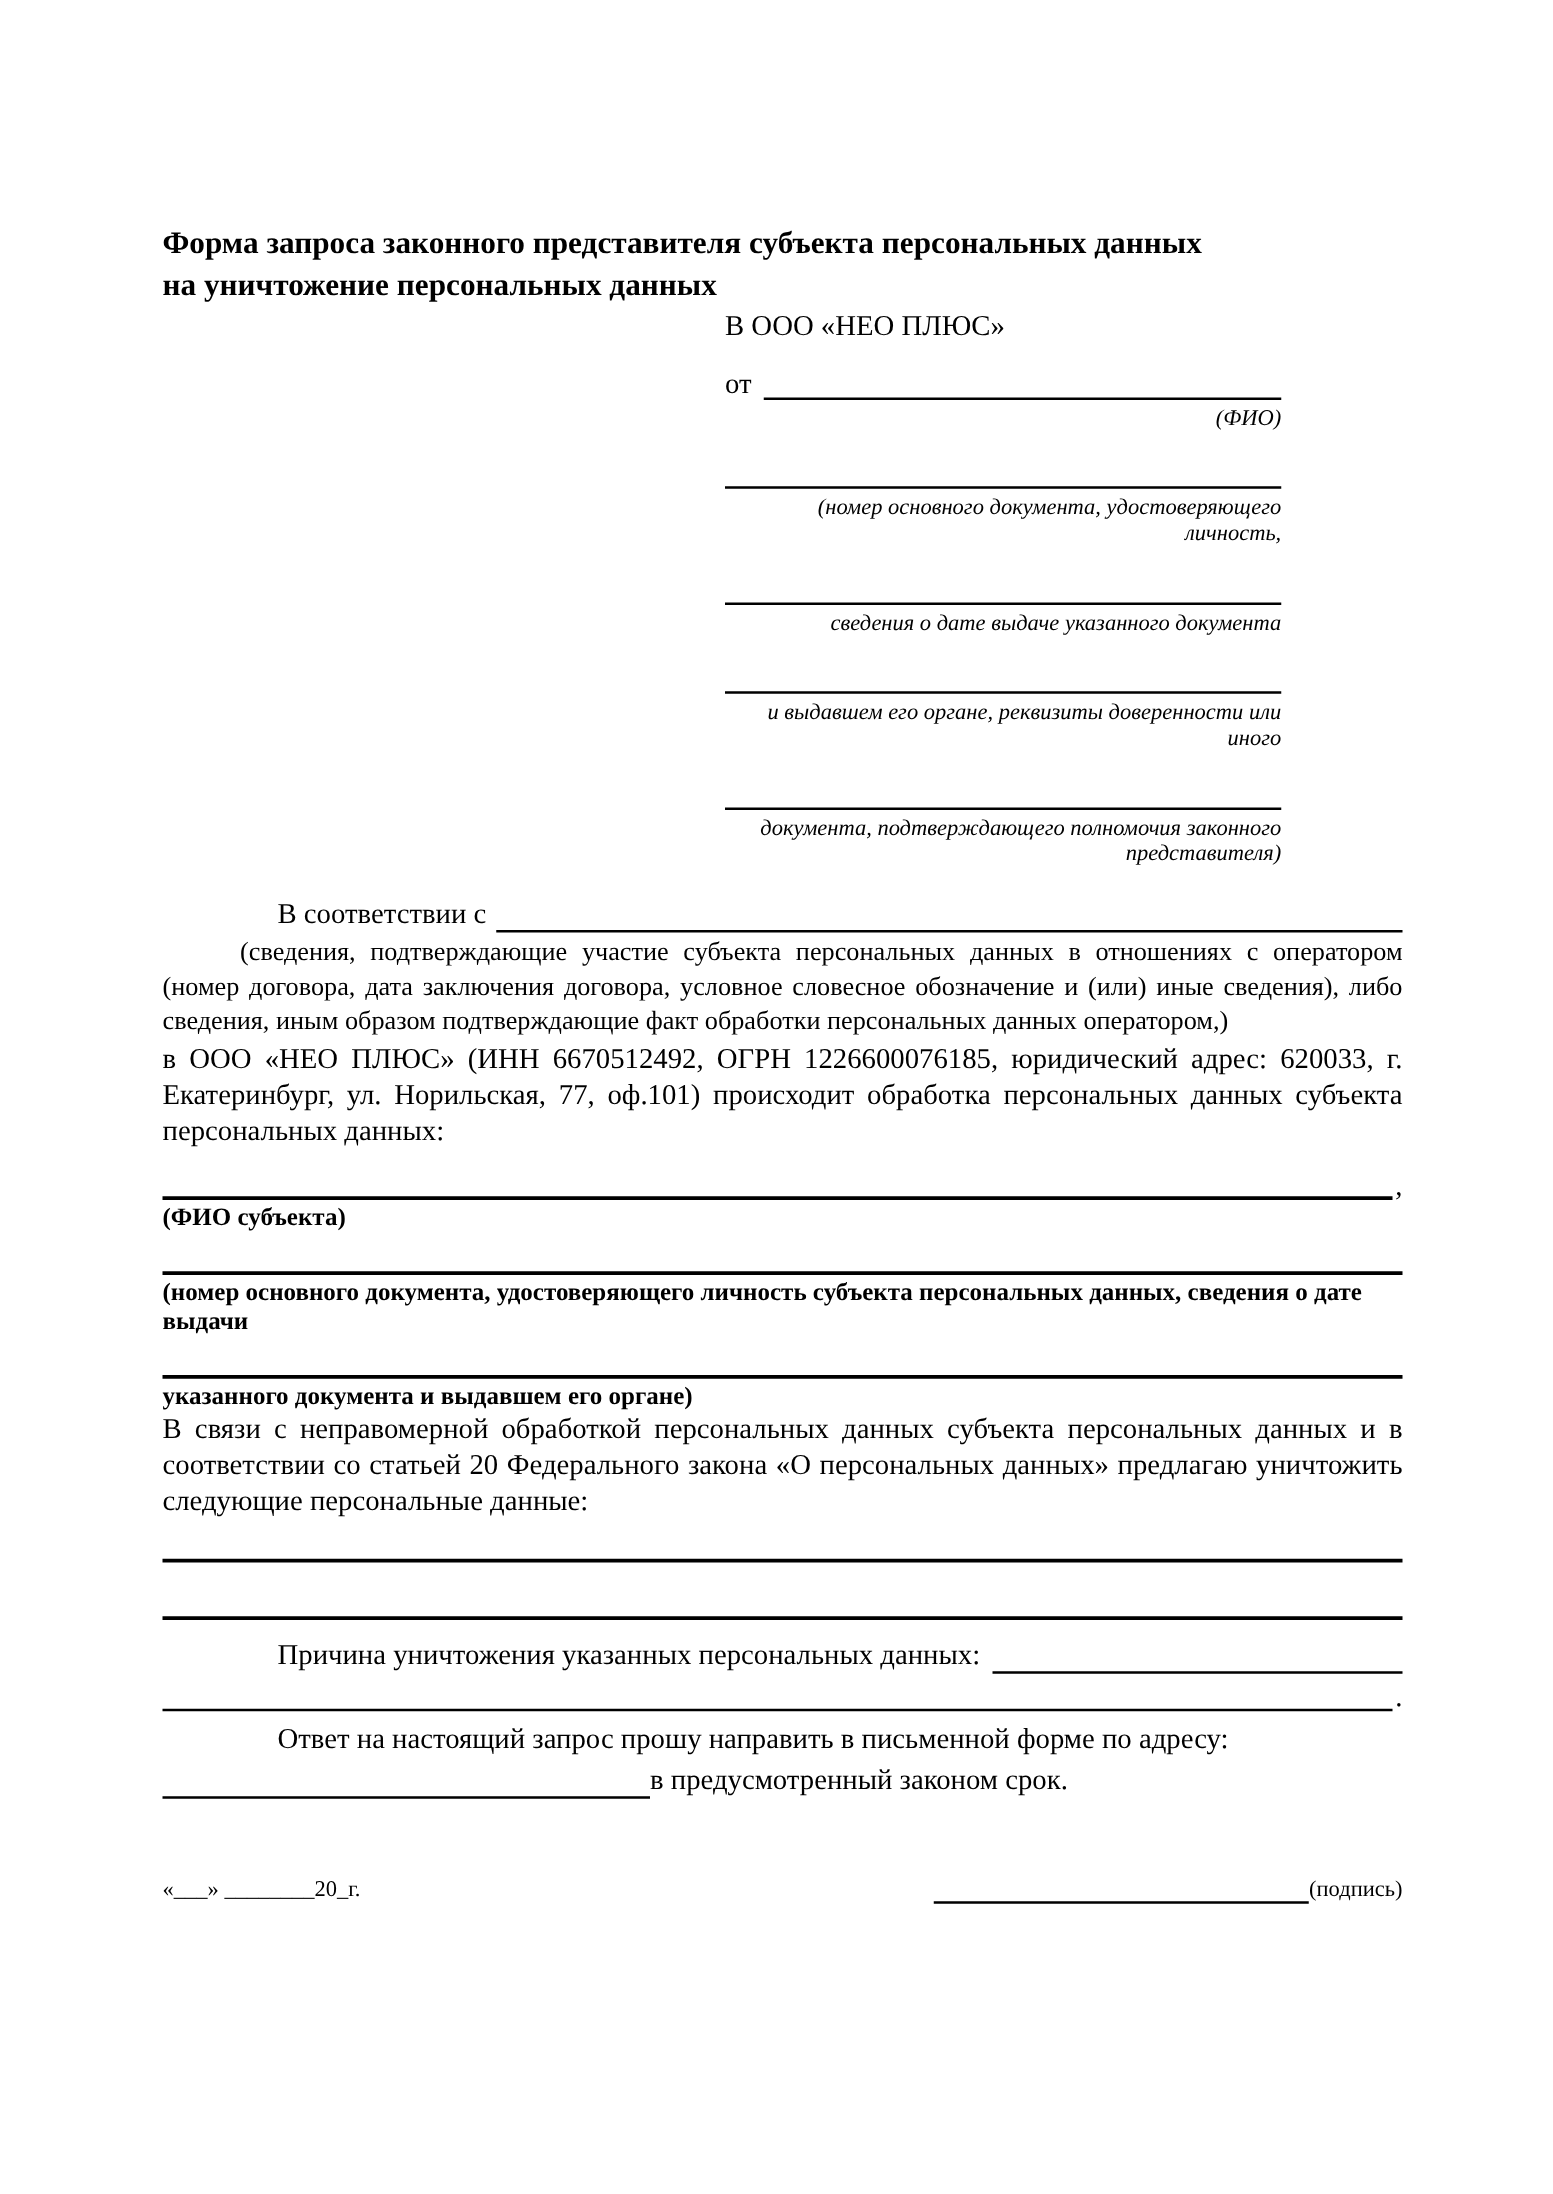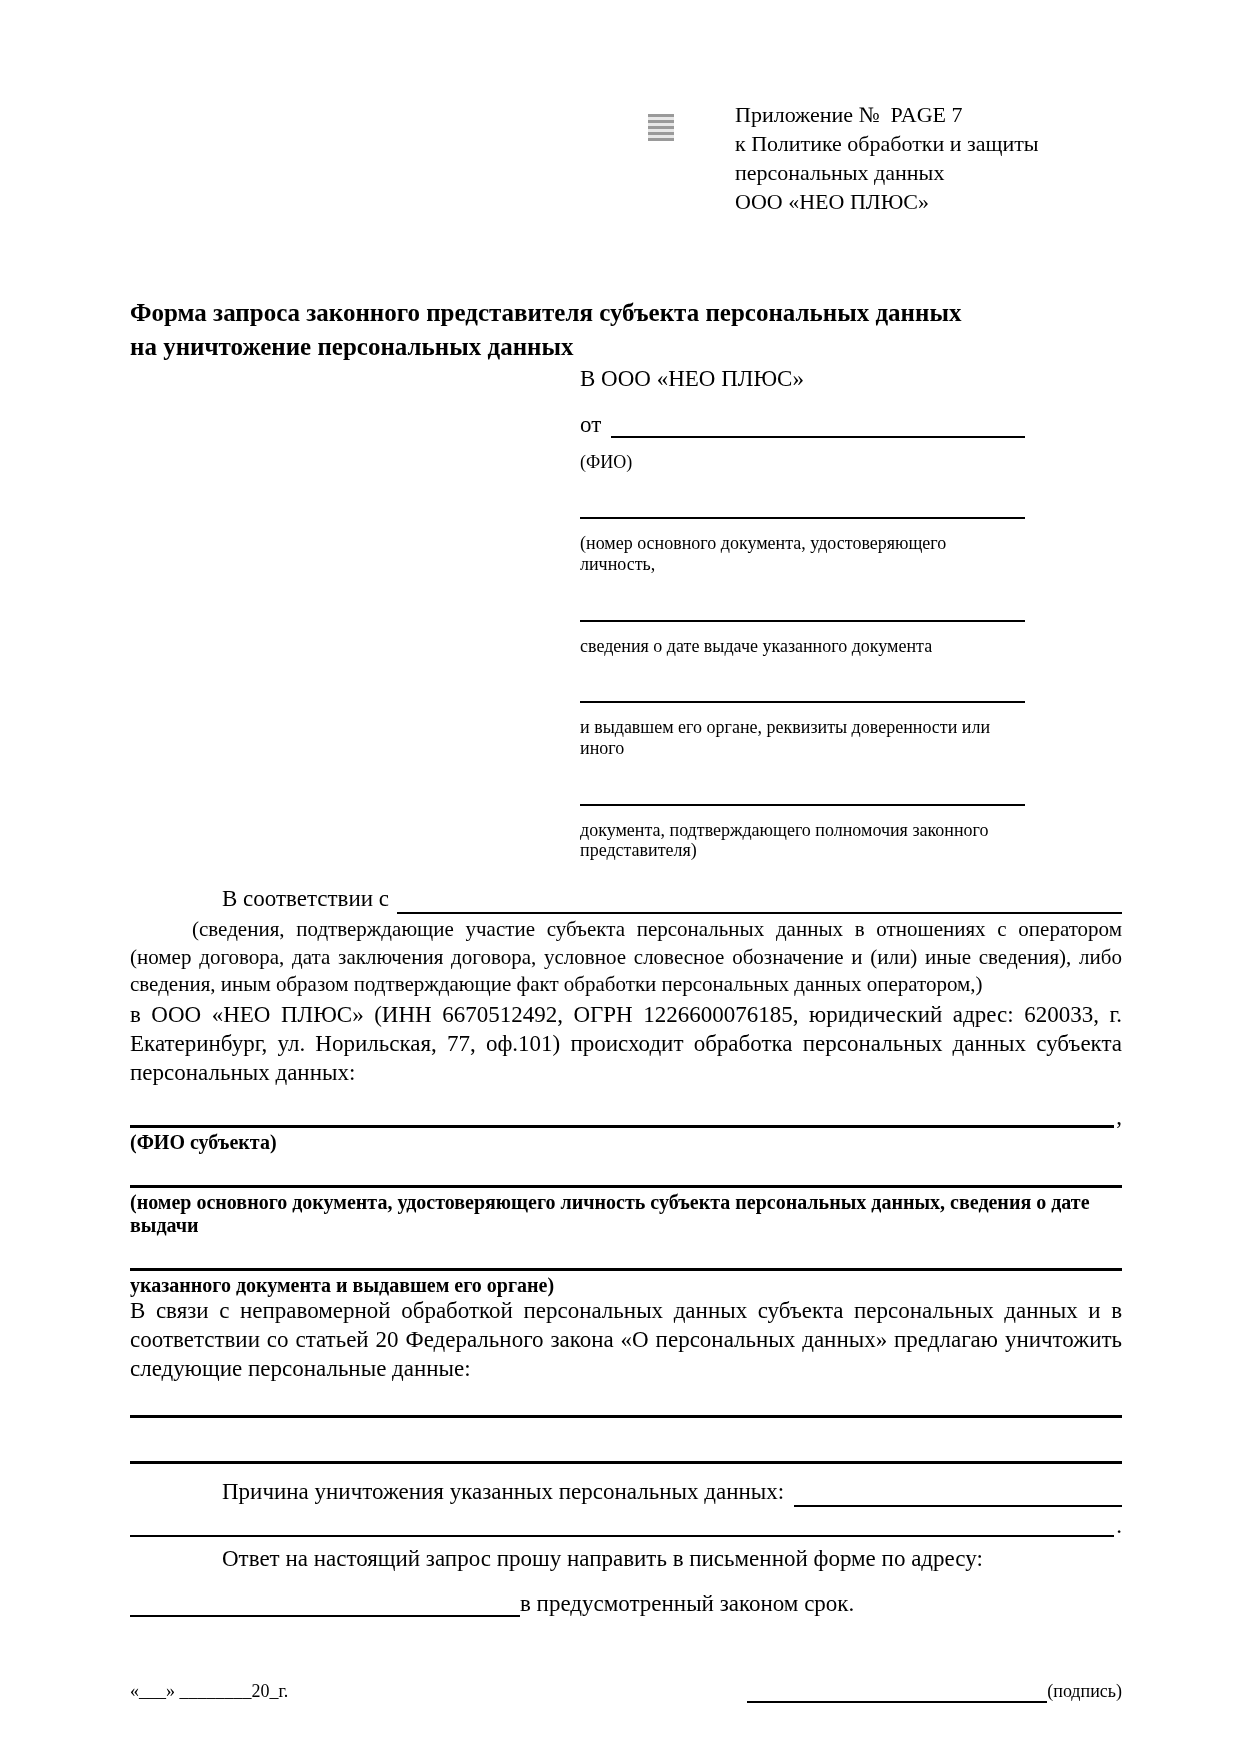--- a/index.html
+++ b/index.html
@@ -36,21 +36,21 @@
     margin-top: 78px;
     text-align: left;
     font-size: 25px; font-weight: bold; line-height: 1.35;
   }
   
   .addressee { margin-left: 450px; width: 445px; font-size: 23px; }
   .addr-to { margin-top: 2px; }
   .from-row { display: flex; align-items: flex-end; margin-top: 20px; }
   .from-row .lbl { flex: 0 0 auto; padding-right: 10px; }
   .fill { flex: 1 1 auto; border-bottom: 2px solid #000; height: 26px; }
-  .addr-cap { font-size: 18px; text-align: left; line-height: 1.15; margin-top: 14px; }
+  .addr-cap { font-size: 18px; text-align: right; line-height: 1.15; margin-top: 4px; font-style: italic; }
   .addr-line { border-bottom: 2px solid #000; height: 27px; }
   .addr-line.sp { margin-top: 20px; }
   
   .body-block { font-size: 23px; line-height: 1.26; }
   .accord-row { display: flex; align-items: flex-end; margin-top: 24px; }
   .accord-row .lbl { flex: 0 0 auto; margin-left: 92px; padding-right: 8px; }
   .fine-note {
     font-size: 21px; line-height: 1.32; text-align: justify;
     text-indent: 62px; margin-top: 2px;
   }
@@ -58,45 +58,36 @@
   .para.mt { margin-top: 2px; }
   .full-line-row { display: flex; align-items: flex-end; }
   .full-line-row .line { flex: 1 1 auto; border-bottom: 3px solid #000; height: 28px; }
   .full-line-row .tail { flex: 0 0 auto; font-size: 23px; line-height: 1; padding-left: 2px; }
   .body-cap { font-size: 20px; text-align: left; line-height: 1.15; margin-top: 3px; font-weight: bold; }
   .blank-row { border-bottom: 3px solid #000; height: 46px; }
   .blank-row.first { height: 30px; margin-top: 4px; }
   .reason-row { display: flex; align-items: flex-end; margin-top: 14px; text-align: right; }
   .reason-row .lbl { flex: 0 0 auto; margin-left: 92px; padding-right: 10px; }
   .answer-para { margin-top: 8px; text-indent: 92px; text-align: justify; }
-  .answer-line2 { display: flex; align-items: center; margin-top: 16px; }
+  .answer-line2 { display: flex; align-items: flex-end; margin-top: 4px; }
   .answer-line2 .half-line { flex: 0 0 390px; border-bottom: 2px solid #000; height: 26px; }
   .answer-line2 .txt { flex: 0 0 auto; }
   
   .footer-row {
     display: flex; justify-content: space-between; align-items: flex-end;
     margin-top: 58px; font-size: 18px;
   }
   .sig-group { display: flex; align-items: flex-end; }
   .sig-group .sig-line { width: 300px; border-bottom: 2px solid #000; height: 26px; }
 </style>
 </head>
 <body>
 
 <div class="page">
 
-  <div class="header-row">
-    <div class="stripes-glyph"></div>
-    <div class="header-block">
-      <div>Приложение №&nbsp; PAGE 7</div>
-      <div>к Политике обработки и защиты</div>
-      <div>персональных данных</div>
-      <div>ООО «НЕО ПЛЮС»</div>
-    </div>
-  </div>
 
   <div class="doc-title">
     <span>Форма запроса законного представителя субъекта персональных данных</span><br>
     <span>на уничтожение персональных данных</span>
   </div>
 
   <div class="addressee">
     <div class="addr-to">В ООО «НЕО ПЛЮС»</div>
 
     <div class="from-row">

